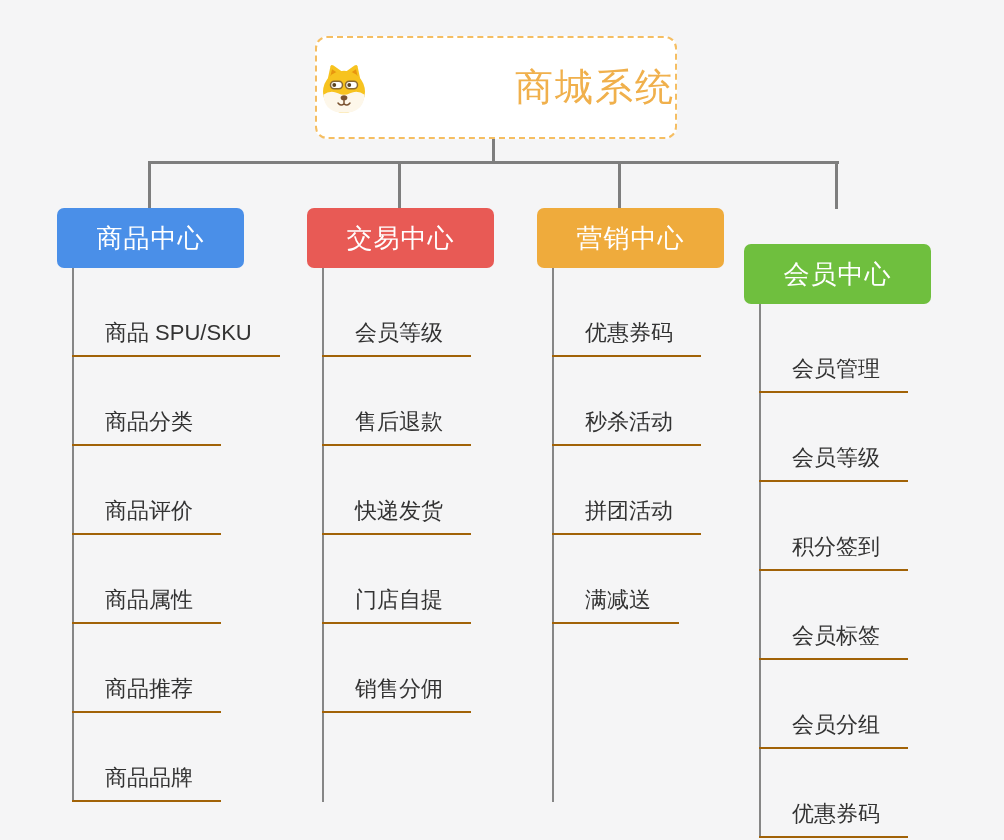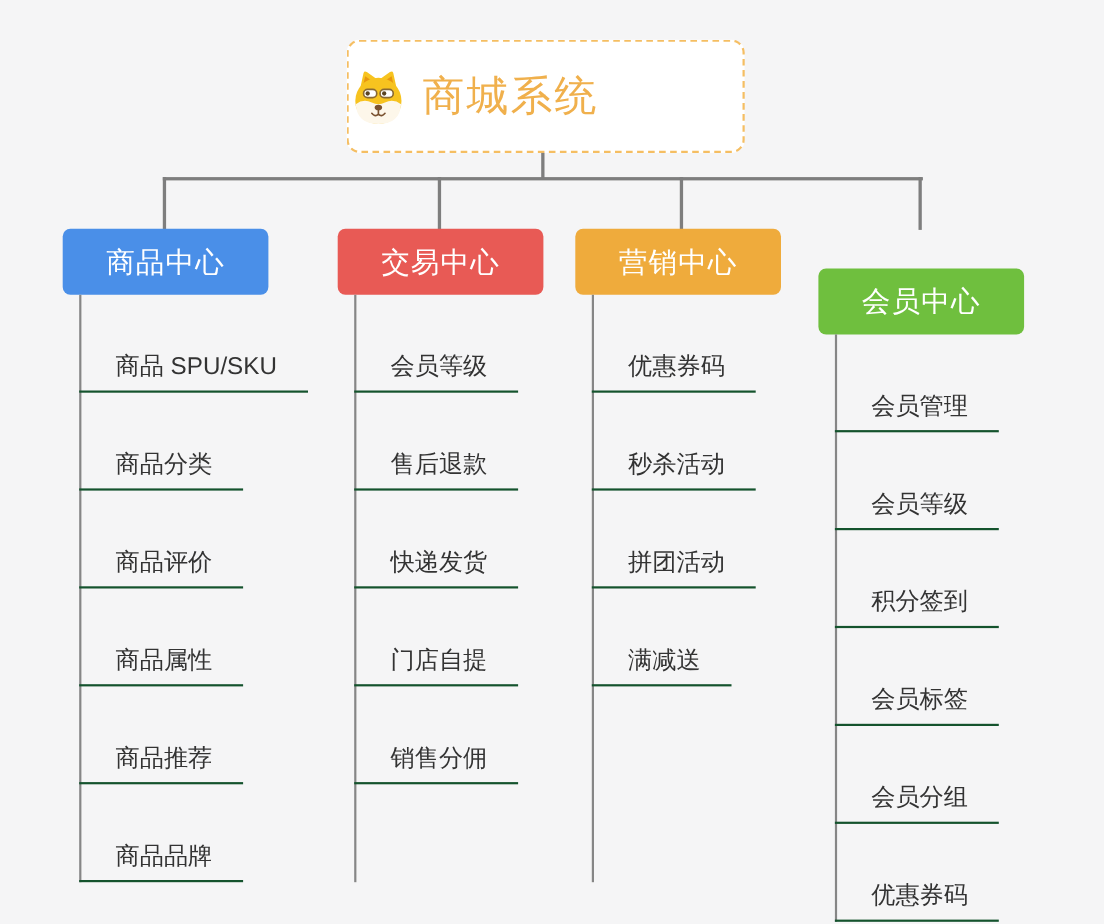--- a/index.html
+++ b/index.html
@@ -11,21 +11,21 @@
   }
   .canvas { position: relative; width: 1004px; height: 840px; }
 
   
   .root {
     position: absolute; left: 315px; top: 36px;
     width: 362px; height: 103px;
     background: #ffffff;
     border: 2px dashed #F5BE62;
     border-radius: 12px;
-    display: flex; align-items: center; justify-content: flex-start;
+    display: flex; align-items: center; justify-content: space-between;
     gap: 13px;
   }
   .root-title {
     font-size: 38px;
     color: #F0B04C;
     letter-spacing: 2px;
     white-space: nowrap;
   }
   .dog-icon { width: 54px; height: 56px; flex: 0 0 auto; }
 
@@ -35,21 +35,21 @@
   .bus   { left: 148px; top: 161px; width: 691px; height: 3px; }
   .drop-0 { left: 148px; top: 161px; width: 3px; height: 48px; }
   .drop-1 { left: 398px; top: 161px; width: 3px; height: 48px; }
   .drop-2 { left: 618px; top: 161px; width: 3px; height: 48px; }
   .drop-3 { left: 835px; top: 161px; width: 3px; height: 48px; }
 
   
   .branch { position: absolute; top: 208px; width: 255px; }
   .branch-0 { left: 57px; }
   .branch-1 { left: 307px; }
-  .branch-2 { left: 523px; font-family: Liberation Mono, monospace; }
+  .branch-2 { left: 537px; font-family: Liberation Mono, monospace; }
   .branch-3 { left: 744px; margin-top: 36px; }
 
   .branch-header {
     width: 187px; height: 60px;
     border-radius: 7px;
     color: #ffffff;
     font-size: 26px;
     letter-spacing: 1px;
     display: flex; align-items: center; justify-content: center;
     white-space: nowrap;
@@ -71,21 +71,21 @@
     left: 15px; top: 60px;
     list-style: none;
   }
   .child {
     height: 89px;
     display: flex; align-items: flex-end;
   }
   .child-label {
     display: inline-block;
     padding: 0 28px 7px 33px;
-    border-bottom: 2px solid #14532d;
+    border-bottom: 2px solid #a16207;
     font-size: 22px;
     color: #333333;
     white-space: nowrap;
   }
 </style>
 </head>
 <body>
 
 <div class="canvas">
 

